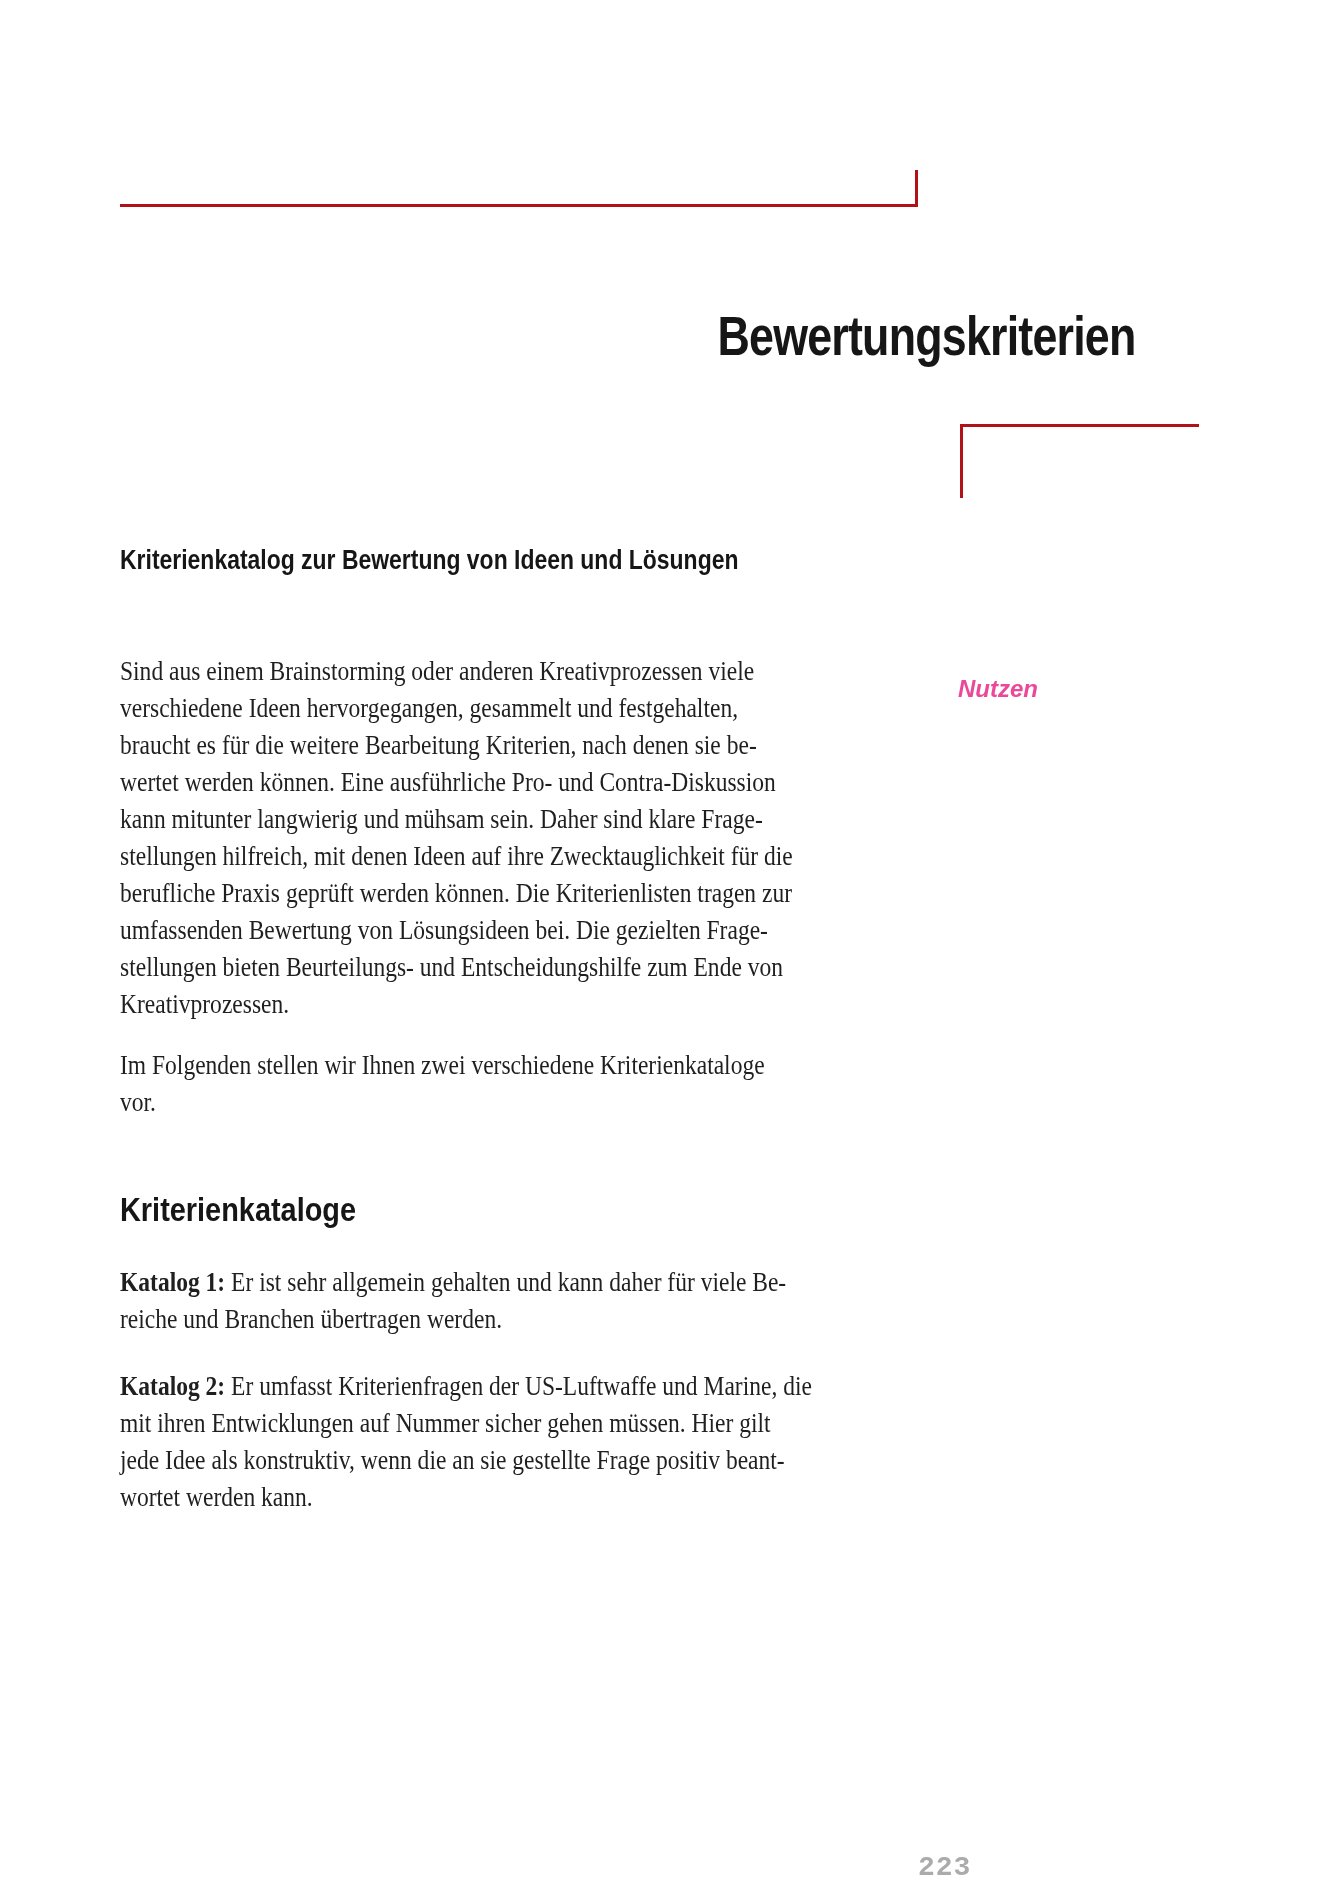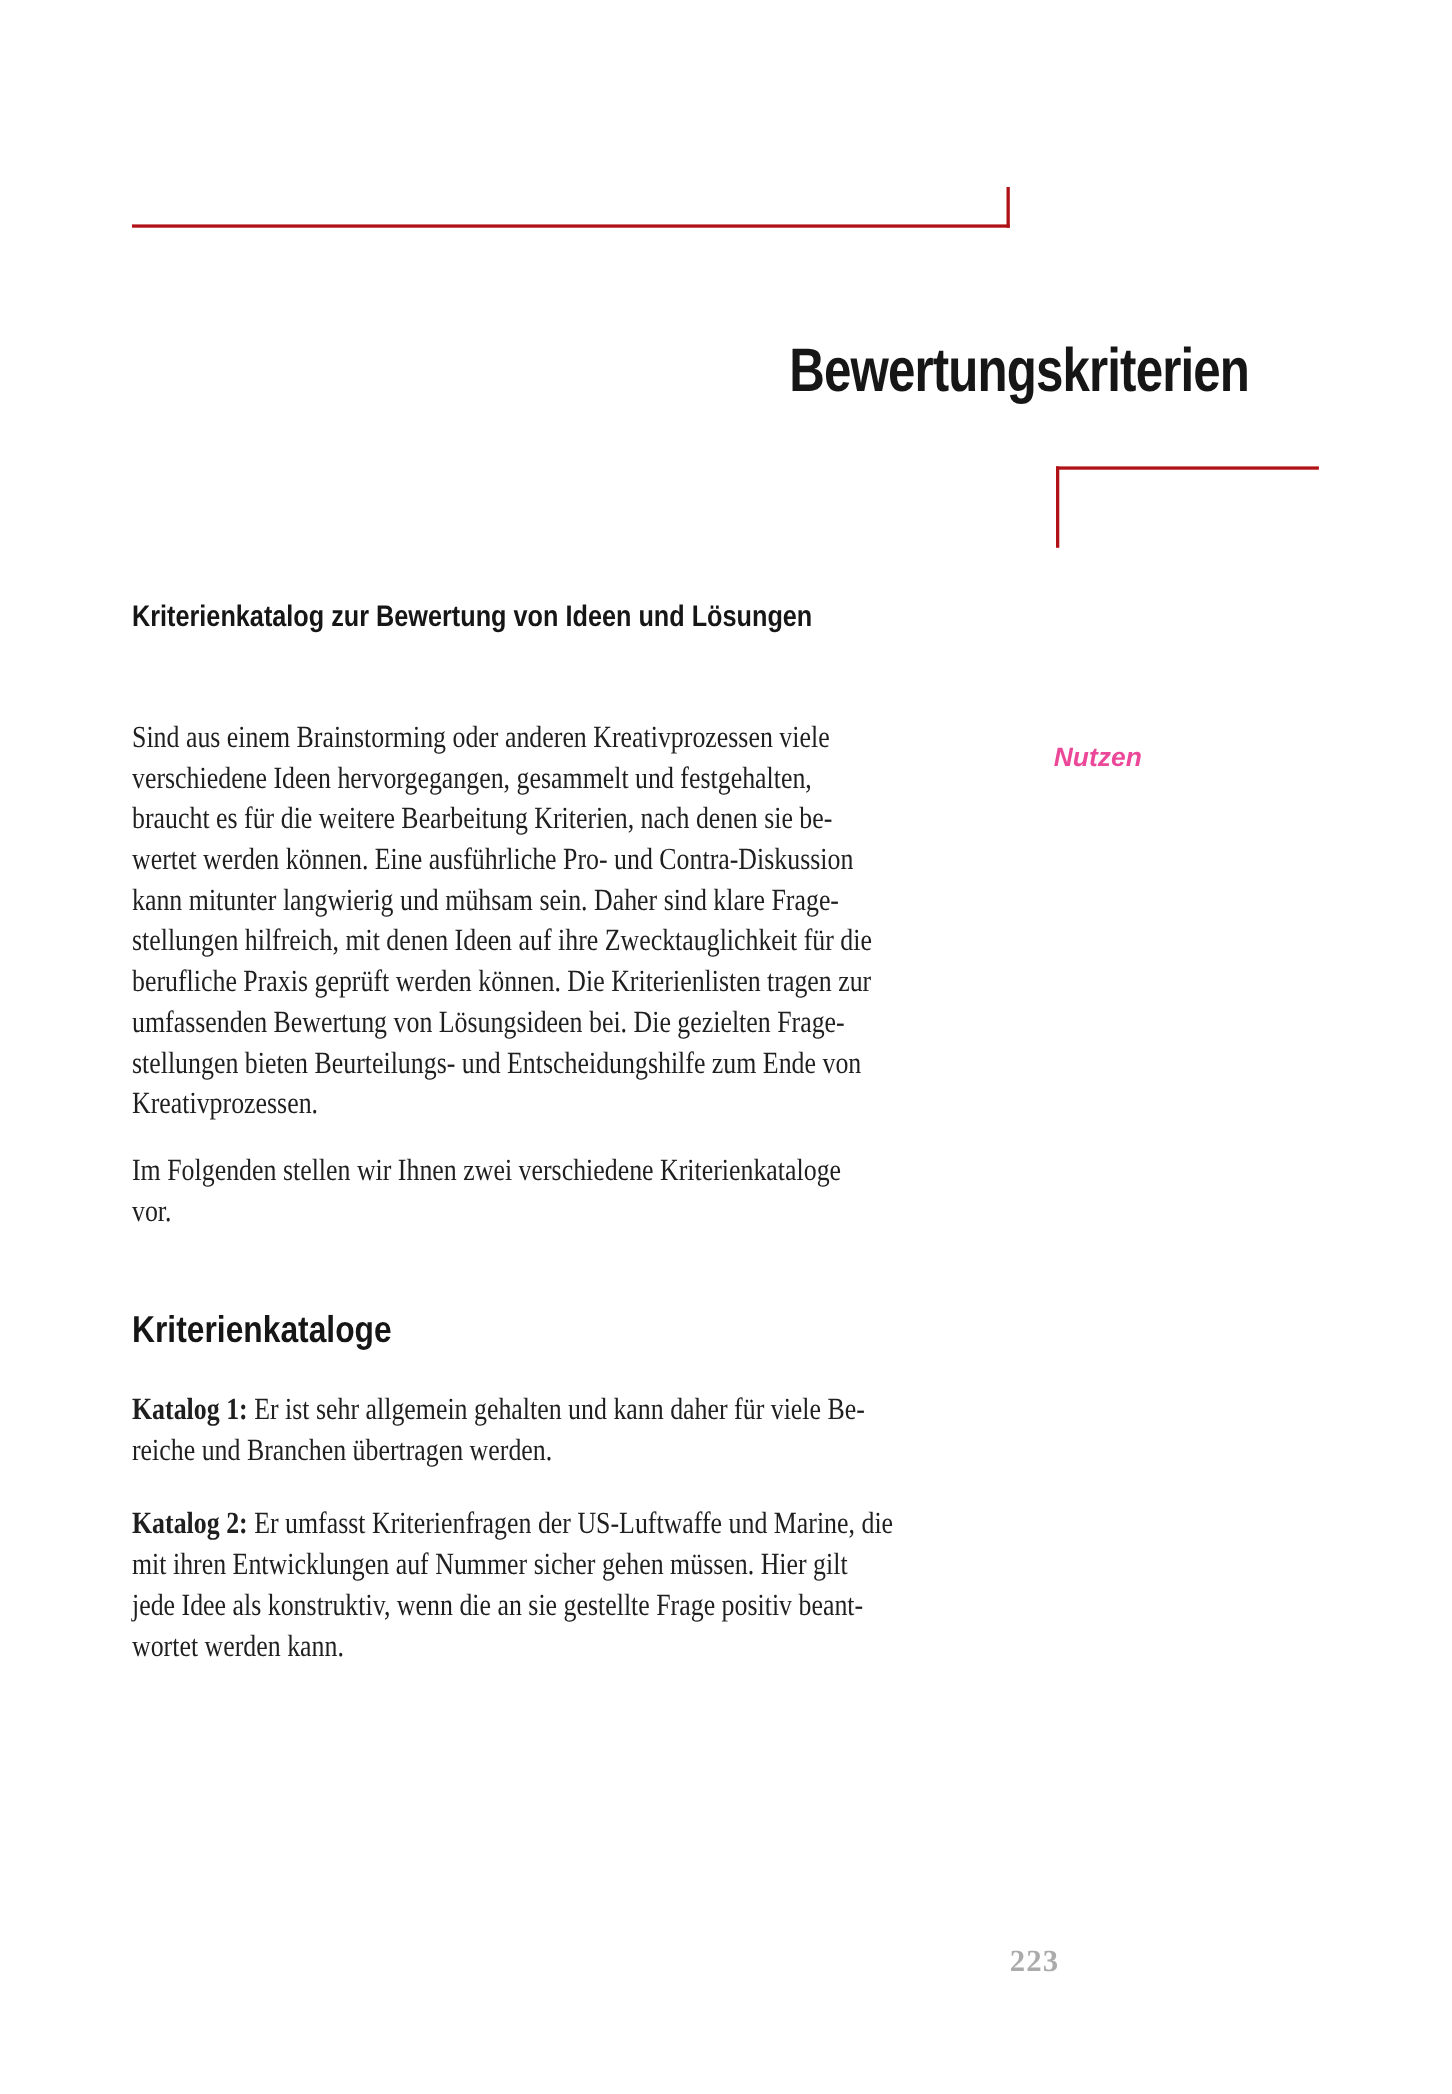--- a/index.html
+++ b/index.html
@@ -84,22 +84,22 @@
     font-style: italic;
     font-size: 24px;
     line-height: 30px;
     color: #ec4899;
     white-space: nowrap;
     margin-top: 20px;
   }
 
   
   #page-number {
-    left: 918px; top: 1768px;
-    font-family: Liberation Serif, serif;
+    left: 918px; top: 1852px;
+    font-family: Liberation Mono, monospace;
     font-weight: bold;
     font-size: 28px;
     letter-spacing: 1px;
     color: #ababab;
   }
 </style>
 </head>
 <body>
 
 <div id="top-rule" class="abs rule"></div>

